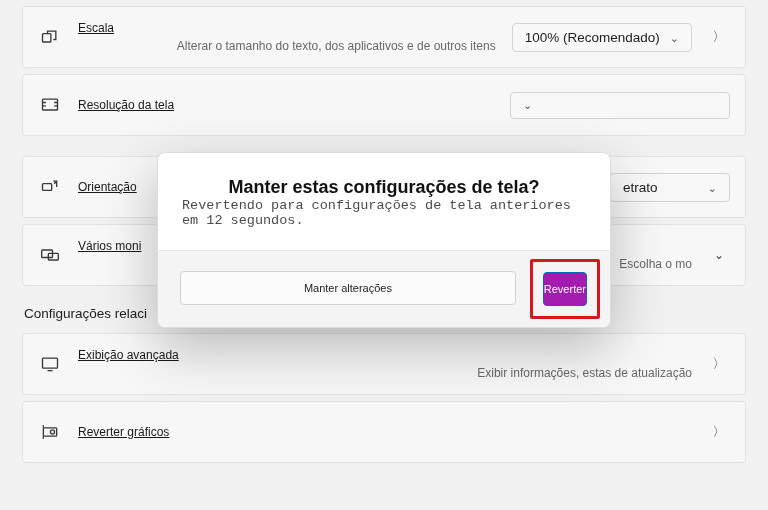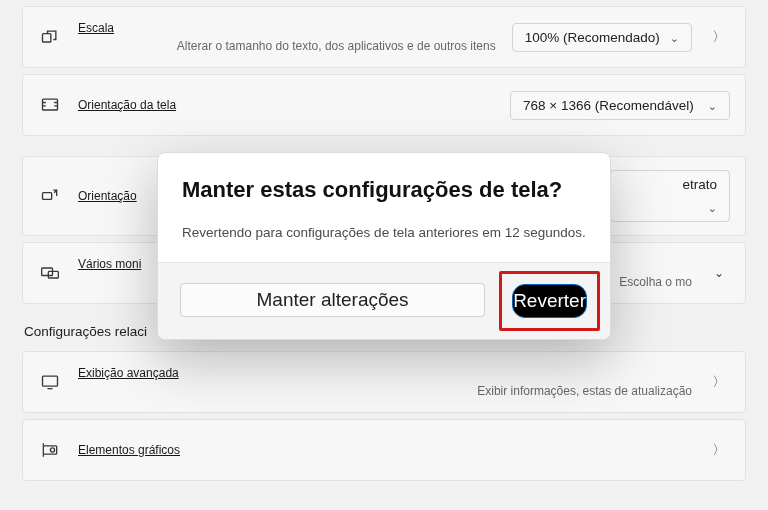--- a/index.html
+++ b/index.html
@@ -51,36 +51,36 @@
   }
   .dialog {
     width: 454px;
     background:#fff;
     border:1px solid #dcdcdc;
     border-radius: 8px;
     box-shadow: 0 20px 56px rgba(0,0,0,0.25);
     overflow:hidden;
   }
   .dialog .dlg-body { padding: 24px 24px 22px 24px; }
-  .dialog .dlg-title { font-size: 22px; font-weight: 600; color:#111; margin-bottom: 22px; }
-  .dialog .dlg-text  { font-size: 13.5px; color:#4b4b4b; }
+  .dialog .dlg-title { font-size: 18px; font-weight: 600; color:#111; margin-bottom: 0; text-align: center; }
+  .dialog .dlg-text  { font-size: 13.5px; color:#4b4b4b;font-family:Liberation Mono, monospace; }
   .dialog .dlg-btns {
     background:#f4f4f4;
     border-top: 1px solid #e5e5e5;
     padding: 20px 22px 22px 22px;
     display:flex; gap:14px;
   }
   .btn {
-    flex:1; height:34px; border-radius:4px; font-size:19px;
+    flex:1; height:34px; border-radius:4px; font-size:11px;
     display:flex; align-items:center; justify-content:center;
     border:1px solid #cfcfcf; background:#fbfbfb; color:#222;
     cursor:pointer;
   }
   .btn.primary {
-    background:#000000; border-color:#0067c0; color:#fff;border-radius:13px;
+    background:#a21caf; border-color:#0067c0; color:#fff;
   }
   .highlight-frame {
     border: 3px solid #d21a1a;
     border-radius: 2px;
     padding: 10px 10px;
     margin: -12px -12px -14px 0;
     display:flex;
   }
   .chev { font-size: 11px; color:#555; }
   svg { display:block; }
@@ -109,42 +109,41 @@
   </div>
 
   <div class="row">
     <div class="icon-cell">
       <svg width="20" height="20" viewBox="0 0 24 24" fill="none" stroke="currentColor" stroke-width="1.6">
         <rect x="3" y="5" width="18" height="13" rx="1"></rect>
         <path d="M3 9h4M3 13h4M17 9h4M17 13h4"></path>
       </svg>
     </div>
     <div class="text-cell">
-      <div class="title">Orientação da tela</div>
+      <div class="title">Resolução da tela</div>
     </div>
     <div class="combo wide">
-      <span>768 × 1366 (Recomendável)</span>
       <span class="chev">⌄</span>
     </div>
   </div>
 
   <div class="gap"></div>
 
   <div class="row">
     <div class="icon-cell">
       <svg width="20" height="20" viewBox="0 0 24 24" fill="none" stroke="currentColor" stroke-width="1.6">
         <rect x="3" y="8" width="11" height="8" rx="1"></rect>
         <path d="M16 5h4v7"></path>
         <path d="M20 5l-3 3"></path>
       </svg>
     </div>
     <div class="text-cell">
       <div class="title">Orientação</div>
     </div>
-    <div class="combo" style="min-width:120px;flex-direction:column;">
+    <div class="combo" style="min-width:120px;">
       <span>etrato</span>
       <span class="chev">⌄</span>
     </div>
   </div>
 
   <div class="row">
     <div class="icon-cell">
       <svg width="20" height="20" viewBox="0 0 24 24" fill="none" stroke="currentColor" stroke-width="1.6">
         <rect x="2" y="6" width="13" height="9" rx="1"></rect>
         <rect x="10" y="10" width="12" height="8" rx="1"></rect>
@@ -175,21 +174,21 @@
 
   <div class="row">
     <div class="icon-cell">
       <svg width="20" height="20" viewBox="0 0 24 24" fill="none" stroke="currentColor" stroke-width="1.6">
         <rect x="4" y="7" width="16" height="10" rx="1"></rect>
         <circle cx="15" cy="12" r="2.5"></circle>
         <path d="M4 7v-3M4 20v-3"></path>
       </svg>
     </div>
     <div class="text-cell">
-      <div class="title">Elementos gráficos</div>
+      <div class="title">Reverter gráficos</div>
     </div>
     <div class="chev-right">〉</div>
   </div>
 
 </div>
 
 <div class="overlay">
   <div class="dialog">
     <div class="dlg-body">
       <div class="dlg-title">Manter estas configurações de tela?</div>

